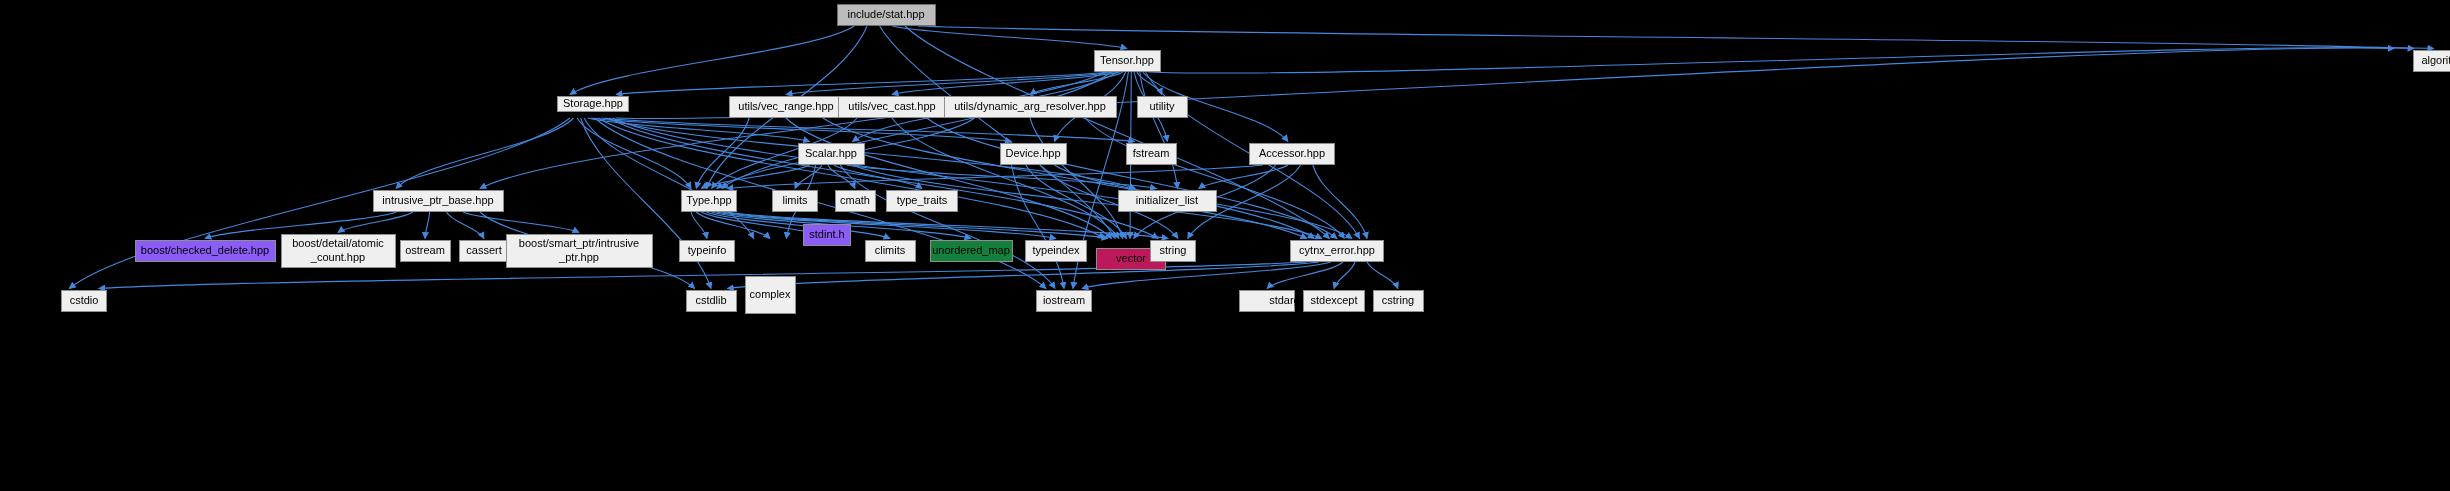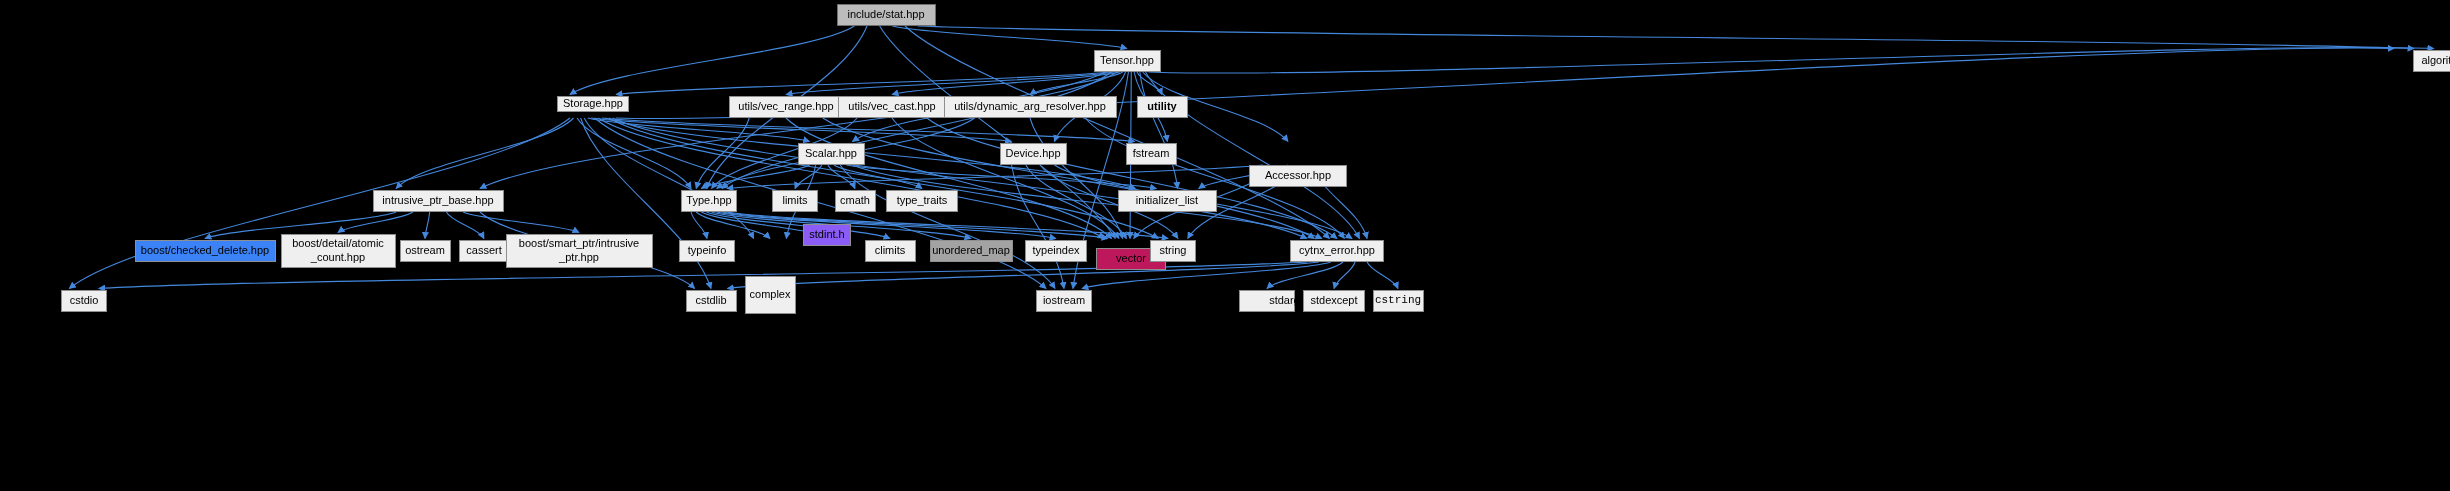--- a/index.html
+++ b/index.html
@@ -132,46 +132,46 @@
       <path d="M 1355.048 262 C 1351.8908 272.6, 1337.1572 277.9, 1334 288.5" fill="none" stroke="#4488dd" stroke-width="1.1" marker-end="url(#arrow)"></path>
       <path d="M 1367.08 262 C 1371.7179999999998 272.6, 1393.362 277.9, 1398 288.5" fill="none" stroke="#4488dd" stroke-width="1.1" marker-end="url(#arrow)"></path>
     </svg>
 <div class="node root" style="left: 836.5px; top: 4px; width: 99px; height: 22px; background: rgb(188, 188, 188); border: 1px solid rgb(110, 110, 110); color: rgb(0, 0, 0);">include/stat.hpp</div>
     <div class="node" style="left: 1093.5px; top: 50px; width: 67px; height: 22px; background: rgb(239, 239, 239); border: 1px solid rgb(143, 143, 143); color: rgb(0, 0, 0);">Tensor.hpp</div>
     <div class="node" style="left: 2383px; top: 50px; width: 62px; height: 22px; background: rgb(239, 239, 239); border: 1px solid rgb(143, 143, 143); color: rgb(0, 0, 0); margin-left: 30px;">algorithm</div>
     <div class="node" style="left: 557px; top: 96px; width: 72px; height: 16px; background: rgb(239, 239, 239); border: 1px solid rgb(143, 143, 143); color: rgb(0, 0, 0);">Storage.hpp</div>
     <div class="node" style="left: 728.5px; top: 96px; width: 115px; height: 22px; background: rgb(239, 239, 239); border: 1px solid rgb(143, 143, 143); color: rgb(0, 0, 0);">utils/vec_range.hpp</div>
     <div class="node" style="left: 837.5px; top: 96px; width: 109px; height: 22px; background: rgb(239, 239, 239); border: 1px solid rgb(143, 143, 143); color: rgb(0, 0, 0);">utils/vec_cast.hpp</div>
     <div class="node" style="left: 943.5px; top: 96px; width: 173px; height: 22px; background: rgb(239, 239, 239); border: 1px solid rgb(143, 143, 143); color: rgb(0, 0, 0);">utils/dynamic_arg_resolver.hpp</div>
-    <div class="node" style="left: 1136.5px; top: 96px; width: 51px; height: 22px; background: rgb(239, 239, 239); border: 1px solid rgb(143, 143, 143); color: rgb(0, 0, 0); font-weight: bold;">utility</div>
+    <div class="node" style="left: 1136.5px; top: 96px; width: 51px; height: 22px; background: rgb(239, 239, 239); border: 1px solid rgb(143, 143, 143); color: rgb(0, 0, 0);">utility</div>
     <div class="node" style="left: 797.5px; top: 143px; width: 67px; height: 22px; background: rgb(239, 239, 239); border: 1px solid rgb(143, 143, 143); color: rgb(0, 0, 0);">Scalar.hpp</div>
     <div class="node" style="left: 999.5px; top: 143px; width: 67px; height: 22px; background: rgb(239, 239, 239); border: 1px solid rgb(143, 143, 143); color: rgb(0, 0, 0);">Device.hpp</div>
     <div class="node" style="left: 1125.5px; top: 143px; width: 51px; height: 22px; background: rgb(239, 239, 239); border: 1px solid rgb(143, 143, 143); color: rgb(0, 0, 0);">fstream</div>
-    <div class="node" style="left: 1249px; top: 143px; width: 98px; height: 22px; background: rgb(239, 239, 239); border: 1px solid rgb(143, 143, 143); color: rgb(0, 0, 0); margin-top: 22px;">Accessor.hpp</div>
+    <div class="node" style="left: 1249px; top: 143px; width: 86px; height: 22px; background: rgb(239, 239, 239); border: 1px solid rgb(143, 143, 143); color: rgb(0, 0, 0);">Accessor.hpp</div>
     <div class="node" style="left: 372.5px; top: 190px; width: 131px; height: 22px; background: rgb(239, 239, 239); border: 1px solid rgb(143, 143, 143); color: rgb(0, 0, 0);">intrusive_ptr_base.hpp</div>
     <div class="node" style="left: 681px; top: 190px; width: 56px; height: 22px; background: rgb(239, 239, 239); border: 1px solid rgb(143, 143, 143); color: rgb(0, 0, 0);">Type.hpp</div>
     <div class="node" style="left: 772px; top: 190px; width: 46px; height: 22px; background: rgb(239, 239, 239); border: 1px solid rgb(143, 143, 143); color: rgb(0, 0, 0);">limits</div>
     <div class="node" style="left: 834.5px; top: 190px; width: 41px; height: 22px; background: rgb(239, 239, 239); border: 1px solid rgb(143, 143, 143); color: rgb(0, 0, 0);">cmath</div>
     <div class="node" style="left: 886px; top: 190px; width: 72px; height: 22px; background: rgb(239, 239, 239); border: 1px solid rgb(143, 143, 143); color: rgb(0, 0, 0);">type_traits</div>
     <div class="node" style="left: 1117.5px; top: 190px; width: 99px; height: 22px; background: rgb(239, 239, 239); border: 1px solid rgb(143, 143, 143); color: rgb(0, 0, 0);">initializer_list</div>
-    <div class="node" style="left: 134.5px; top: 240px; width: 141px; height: 22px; background: #3b82f6; border: 1px solid rgb(143, 143, 143); color: rgb(0, 0, 0);">boost/checked_delete.hpp</div>
+    <div class="node" style="left: 134.5px; top: 240px; width: 141px; height: 22px; background: #8b5cf6; border: 1px solid rgb(143, 143, 143); color: rgb(0, 0, 0);">boost/checked_delete.hpp</div>
     <div class="node" style="left: 280.5px; top: 234px; width: 115px; height: 34px; background: rgb(239, 239, 239); border: 1px solid rgb(143, 143, 143); color: rgb(0, 0, 0);">boost/detail/atomic
 _count.hpp</div>
     <div class="node" style="left: 399.5px; top: 240px; width: 51px; height: 22px; background: rgb(239, 239, 239); border: 1px solid rgb(143, 143, 143); color: rgb(0, 0, 0);">ostream</div>
     <div class="node" style="left: 458.5px; top: 240px; width: 51px; height: 22px; background: rgb(239, 239, 239); border: 1px solid rgb(143, 143, 143); color: rgb(0, 0, 0);">cassert</div>
     <div class="node" style="left: 505.5px; top: 234px; width: 147px; height: 34px; background: rgb(239, 239, 239); border: 1px solid rgb(143, 143, 143); color: rgb(0, 0, 0);">boost/smart_ptr/intrusive
 _ptr.hpp</div>
     <div class="node" style="left: 679px; top: 240px; width: 56px; height: 22px; background: rgb(239, 239, 239); border: 1px solid rgb(143, 143, 143); color: rgb(0, 0, 0);">typeinfo</div>
     <div class="node" style="left: 744.5px; top: 240px; width: 51px; height: 38px; background: rgb(239, 239, 239); border: 1px solid rgb(143, 143, 143); color: rgb(0, 0, 0); margin-top: 36px;">complex</div>
     <div class="node" style="left: 803px; top: 224px; width: 48px; height: 22px; background: #8b5cf6; border: 1px solid rgb(143, 143, 143); color: rgb(0, 0, 0);">stdint.h</div>
     <div class="node" style="left: 864.5px; top: 240px; width: 51px; height: 22px; background: rgb(239, 239, 239); border: 1px solid rgb(143, 143, 143); color: rgb(0, 0, 0);">climits</div>
-    <div class="node" style="left: 929.5px; top: 240px; width: 83px; height: 22px; background: #a3a3a3; border: 1px solid rgb(143, 143, 143); color: rgb(0, 0, 0);">unordered_map</div>
+    <div class="node" style="left: 929.5px; top: 240px; width: 83px; height: 22px; background: #15803d; border: 1px solid rgb(143, 143, 143); color: rgb(0, 0, 0);">unordered_map</div>
     <div class="node" style="left: 1025px; top: 240px; width: 62px; height: 22px; background: rgb(239, 239, 239); border: 1px solid rgb(143, 143, 143); color: rgb(0, 0, 0);">typeindex</div>
     <div class="node" style="left: 1096px; top: 248px; width: 70px; height: 22px; background: #be185d; border: 1px solid rgb(143, 143, 143); color: rgb(0, 0, 0);">vector</div>
     <div class="node" style="left: 1150px; top: 240px; width: 46px; height: 22px; background: rgb(239, 239, 239); border: 1px solid rgb(143, 143, 143); color: rgb(0, 0, 0);">string</div>
     <div class="node" style="left: 1290px; top: 240px; width: 94px; height: 22px; background: rgb(239, 239, 239); border: 1px solid rgb(143, 143, 143); color: rgb(0, 0, 0);">cytnx_error.hpp</div>
     <div class="node" style="left: 61px; top: 290px; width: 46px; height: 22px; background: rgb(239, 239, 239); border: 1px solid rgb(143, 143, 143); color: rgb(0, 0, 0);">cstdio</div>
     <div class="node" style="left: 685.5px; top: 290px; width: 51px; height: 22px; background: rgb(239, 239, 239); border: 1px solid rgb(143, 143, 143); color: rgb(0, 0, 0);">cstdlib</div>
     <div class="node" style="left: 1036px; top: 290px; width: 56px; height: 22px; background: rgb(239, 239, 239); border: 1px solid rgb(143, 143, 143); color: rgb(0, 0, 0);">iostream</div>
     <div class="node" style="left: 1239px; top: 290px; width: 56px; height: 22px; background: rgb(239, 239, 239); border: 1px solid rgb(143, 143, 143); color: rgb(0, 0, 0); padding-left: 44px;">stdarg.h</div>
     <div class="node" style="left: 1303px; top: 290px; width: 62px; height: 22px; background: rgb(239, 239, 239); border: 1px solid rgb(143, 143, 143); color: rgb(0, 0, 0);">stdexcept</div>
-    <div class="node" style="left: 1372.5px; top: 290px; width: 51px; height: 22px; background: rgb(239, 239, 239); border: 1px solid rgb(143, 143, 143); color: rgb(0, 0, 0); font-family: Liberation Mono, monospace;">cstring</div>
+    <div class="node" style="left: 1372.5px; top: 290px; width: 51px; height: 22px; background: rgb(239, 239, 239); border: 1px solid rgb(143, 143, 143); color: rgb(0, 0, 0);">cstring</div>
   </div>
 
 </body></html>

